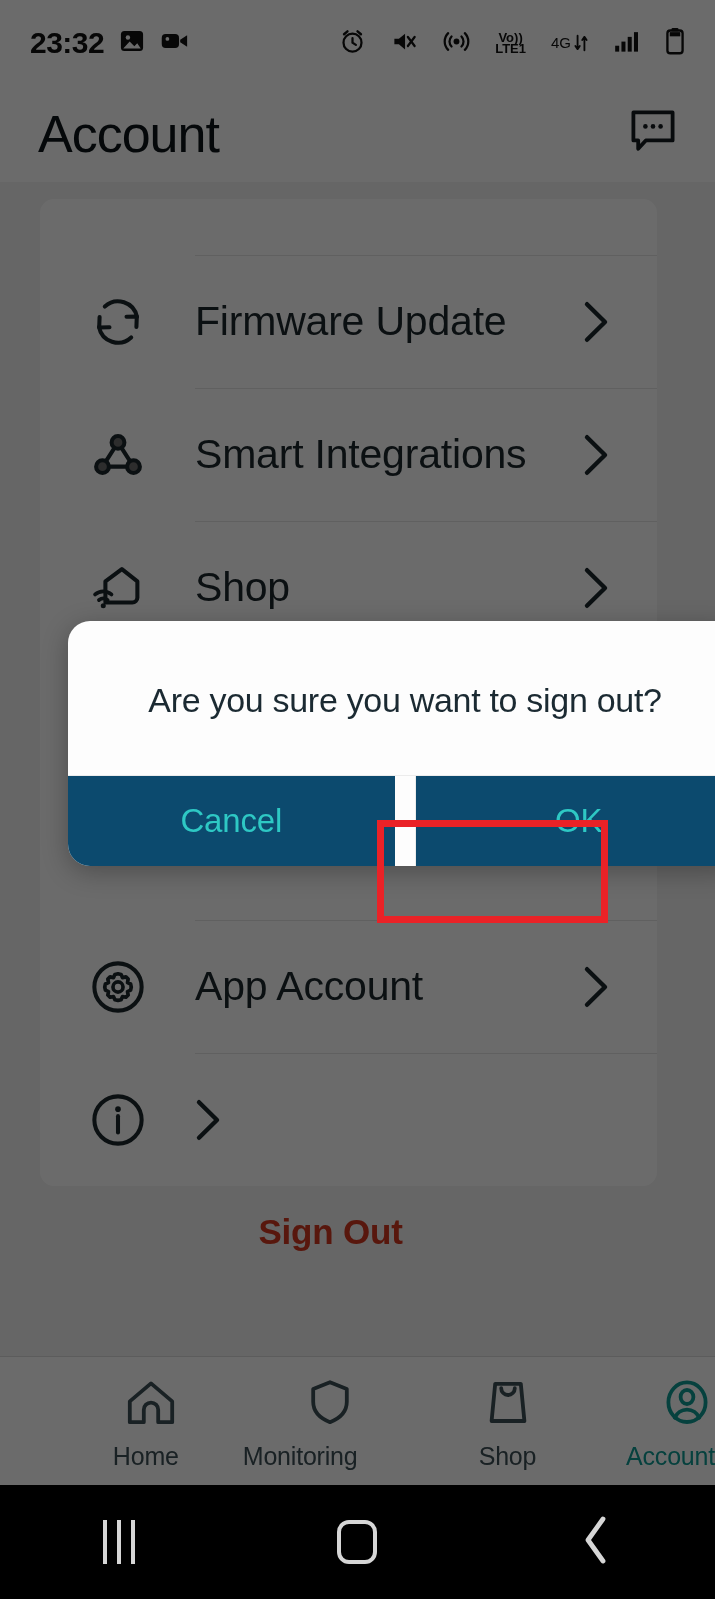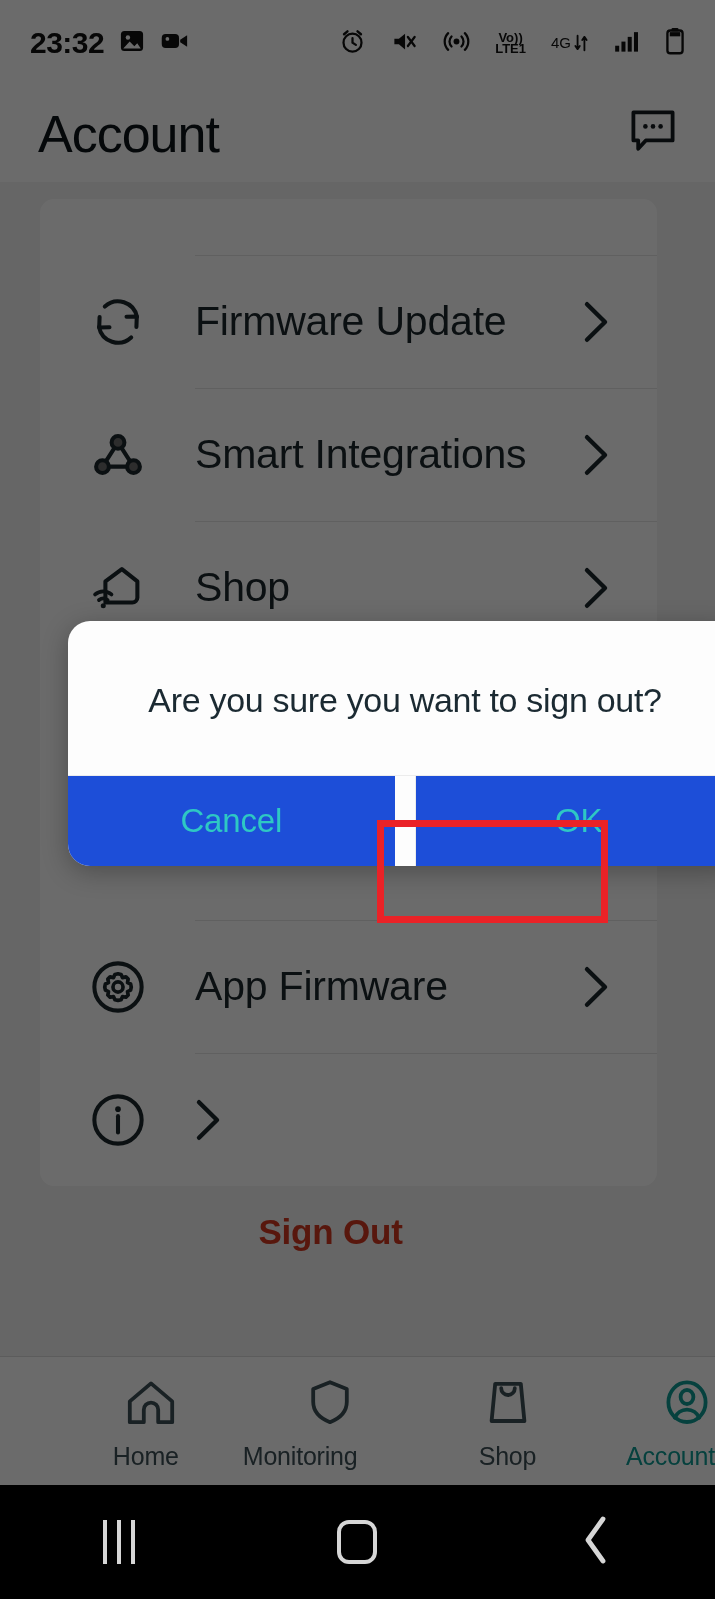--- a/index.html
+++ b/index.html
@@ -248,21 +248,21 @@
     height: 90px;
   }
   .dlg-btn {
     flex: 1;
     display: flex;
     align-items: center;
     justify-content: center;
     font-size: 33px;
     color: #2ec8c4;
     letter-spacing: -0.2px;
-    background: #1d4ed8;
+    background: #0c4a6e;
   }
   #dialog-btn-ok { border-left: 1px solid #ececec; margin-left: 20px; }
 
   
   #highlight-box {
     position: absolute;
     left: 377px;
     top: 820px;
     width: 231px;
     height: 103px;
@@ -466,21 +466,21 @@
 
         <div class="row">
           <div class="divider"></div>
           <div class="row-icon">
             <svg width="62" height="62" viewBox="0 0 32 32">
               <circle cx="16" cy="16" r="12.2" fill="none" stroke="#1c272c" stroke-width="2.1"></circle>
               <path d="M16 9.2 l1.6 .35 .75 1.6 1.75 -.35 1.15 1.15 -.35 1.75 1.6 .75 .35 1.6 -.35 1.6 -1.6 .75 .35 1.75 -1.15 1.15 -1.75 -.35 -.75 1.6 -1.6 .35 -1.6 -.35 -.75 -1.6 -1.75 .35 -1.15 -1.15 .35 -1.75 -1.6 -.75 -.35 -1.6 .35 -1.6 1.6 -.75 -.35 -1.75 1.15 -1.15 1.75 .35 .75 -1.6 Z" fill="none" stroke="#1c272c" stroke-width="1.9" stroke-linejoin="round"></path>
               <circle cx="16" cy="16" r="2.6" fill="none" stroke="#1c272c" stroke-width="1.9"></circle>
             </svg>
           </div>
-          <div class="row-label">App Firmware</div>
+          <div class="row-label">App Account</div>
           <div class="row-chev">
             <svg width="26" height="42" viewBox="0 0 13 21">
                 <path d="M2 1.6 L11 10.5 L2 19.4" fill="none" stroke="#1c272c" stroke-width="2.2" stroke-linecap="round" stroke-linejoin="round"></path>
               </svg>
           </div>
         </div>
 
         <div class="row">
           <div class="divider"></div>
           <div class="row-icon">

